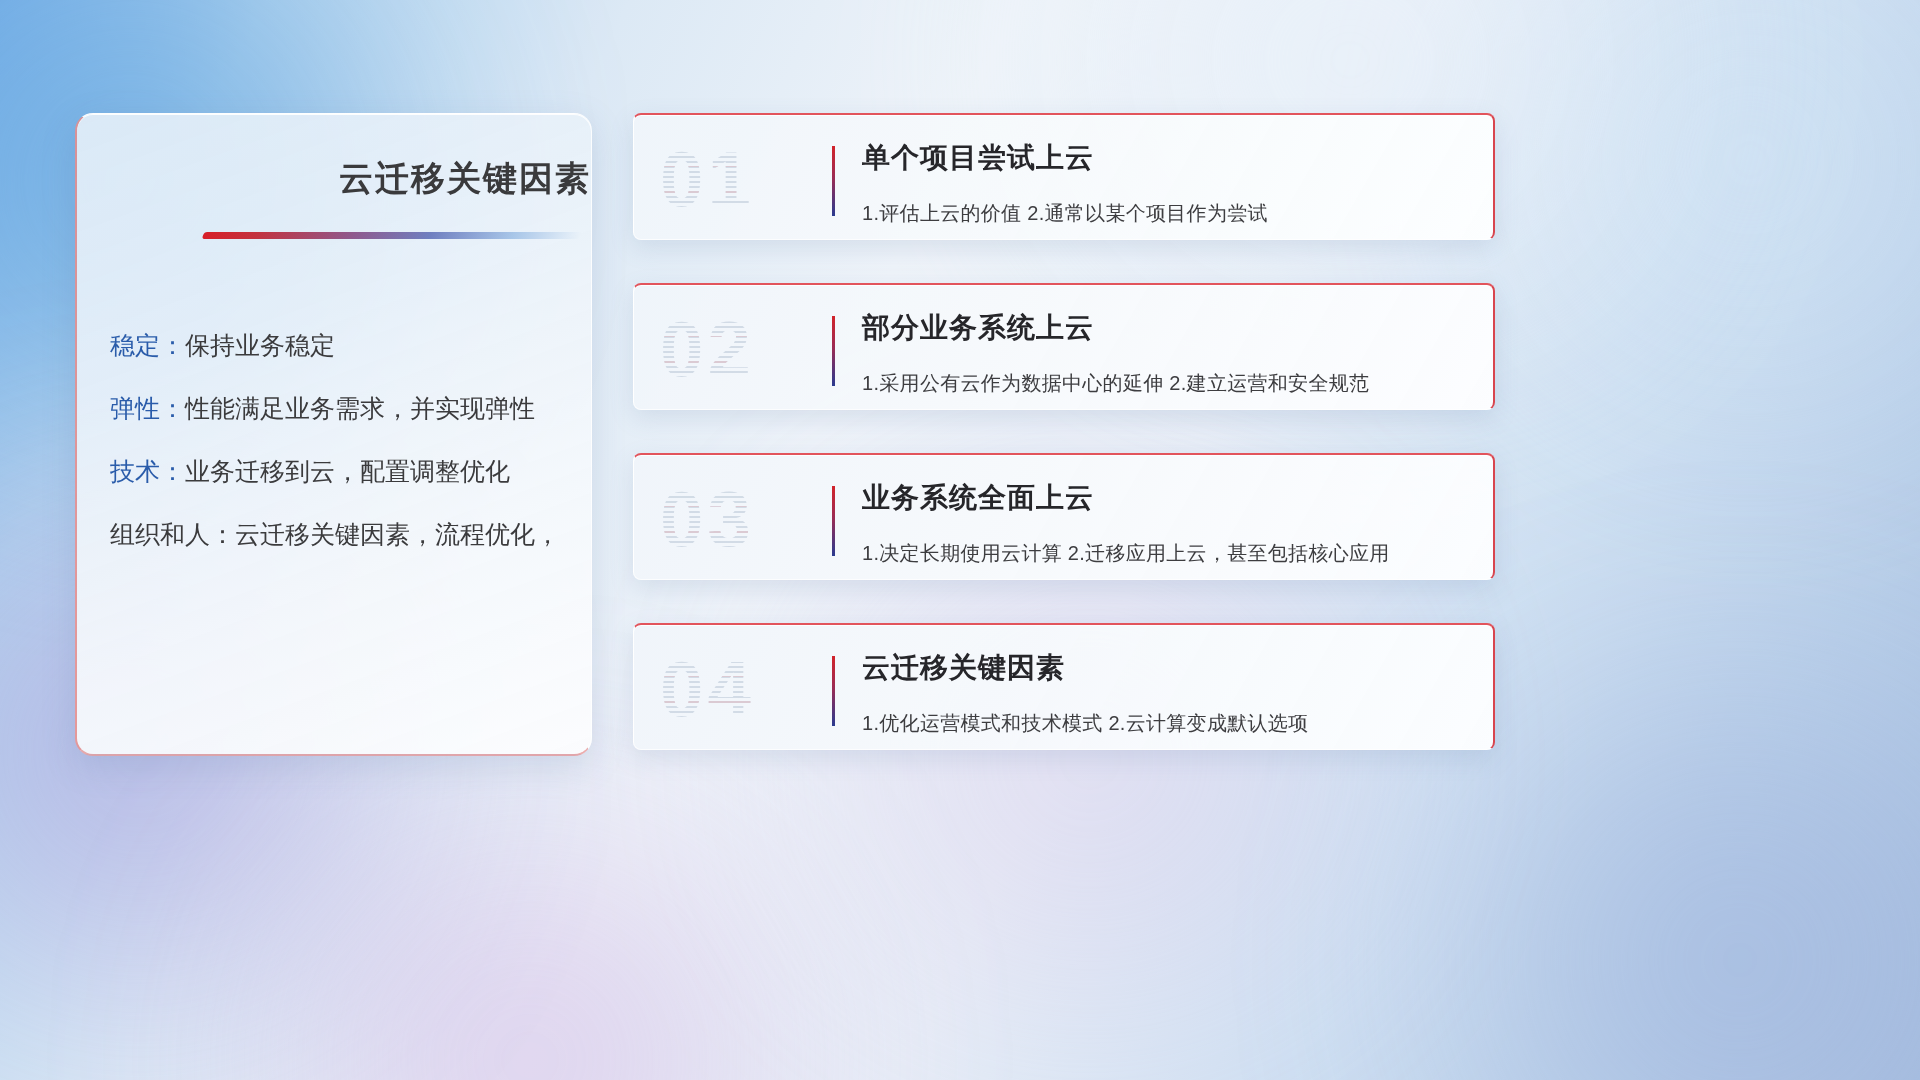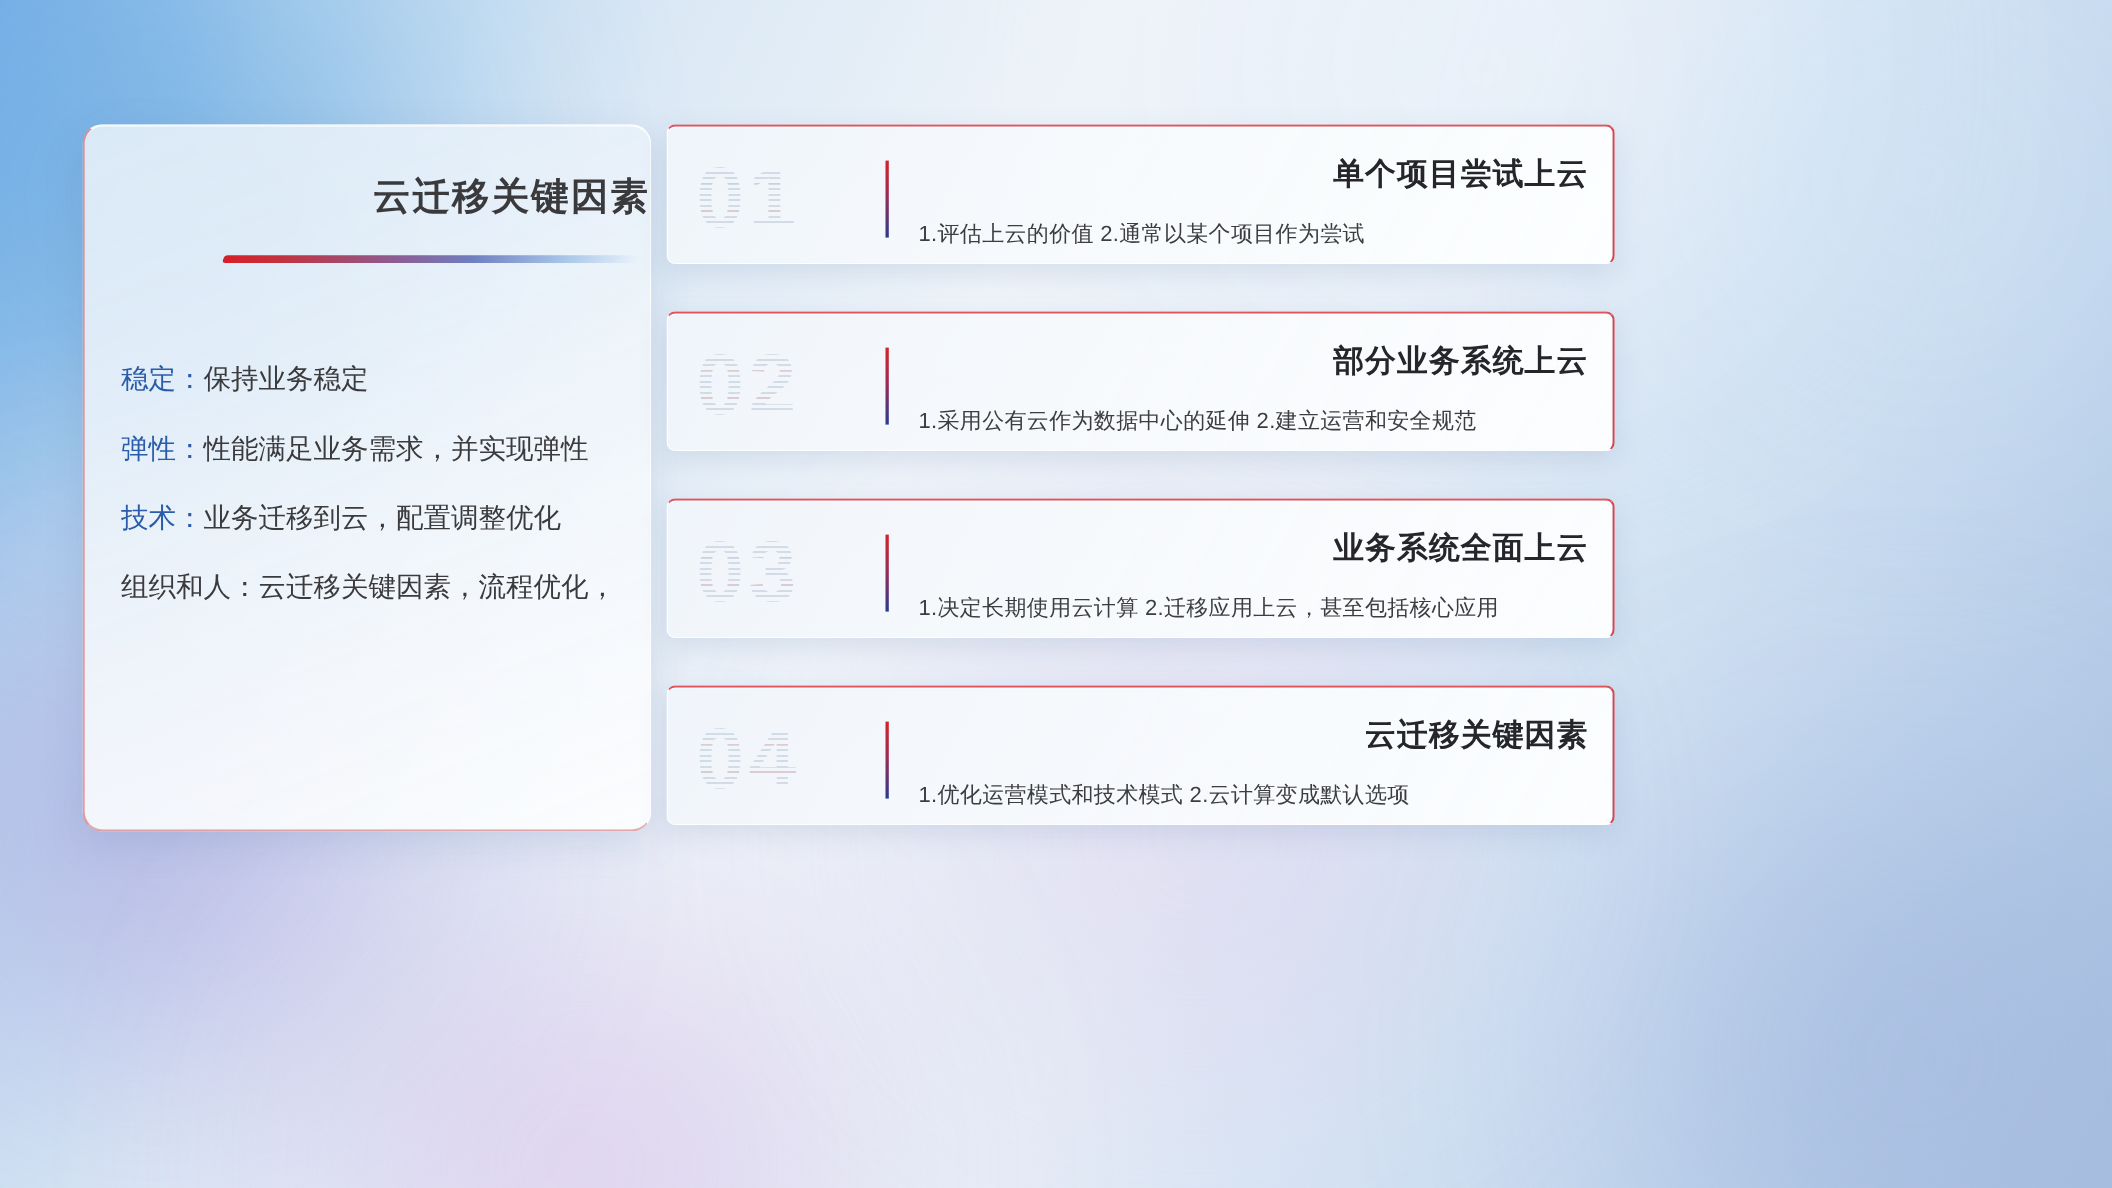--- a/index.html
+++ b/index.html
@@ -79,21 +79,21 @@
     font-size:25px;
     line-height:63px;
     color:#3b3b3d;
     white-space:nowrap;
   }
   .f-label { color:#2a5caa; }
   .f-label.plain { color:#3b3b3d; }
   .f-text { color:#3b3b3d; }
 
   
-  #cards { position:absolute; left:606px; top:113px; width:862px; z-index:3;text-decoration:underline; }
+  #cards { position:absolute; left:633px; top:113px; width:862px; z-index:3;text-decoration:underline; }
   .card {
     position:relative;
     height:127px;
     margin-bottom:43px;
     border-radius:8px;
     background:linear-gradient(120deg,
       rgba(240,245,250,.93) 0%,
       rgba(247,250,252,.93) 45%,
       rgba(253,254,255,.96) 100%);
     border:1px solid rgba(255,255,255,.8);
@@ -133,21 +133,21 @@
   }
 
   .card-divider {
     position:absolute; left:198px; top:31px;
     width:3px; height:70px;
     background:linear-gradient(to bottom,#d2232a 0%,#9c2b53 45%,#2a3a8f 100%);
   }
   .card-body { position:absolute; left:228px; top:24px; right:22px; }
   .card-title {
     font-size:28px; font-weight:bold; color:#26262a;
-    letter-spacing:1px; line-height:38px;text-align:right;
+    letter-spacing:1px; line-height:38px;
   }
   .card-detail {
     margin-top:24px;
     font-size:20px; color:#3d3d40; letter-spacing:.3px;
     line-height:24px;
   }
 </style>
 </head>
 <body>
 

